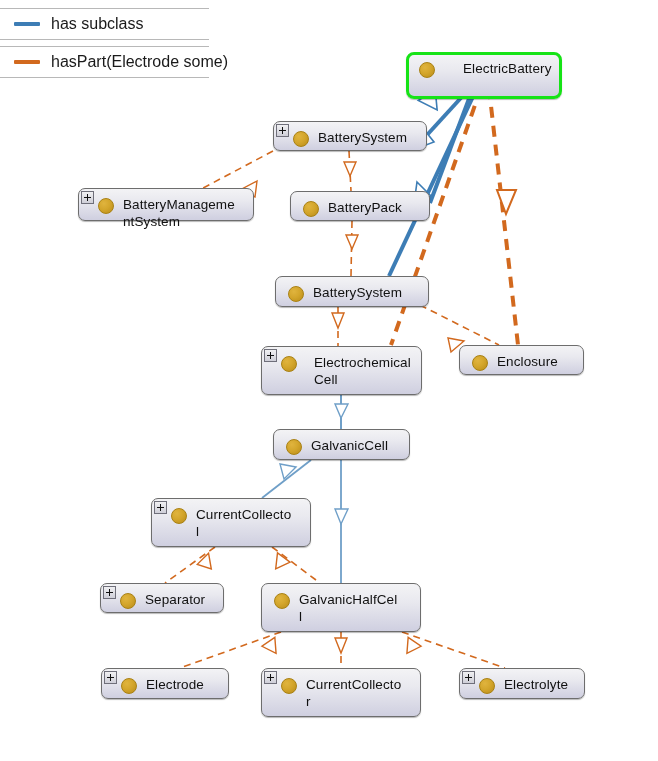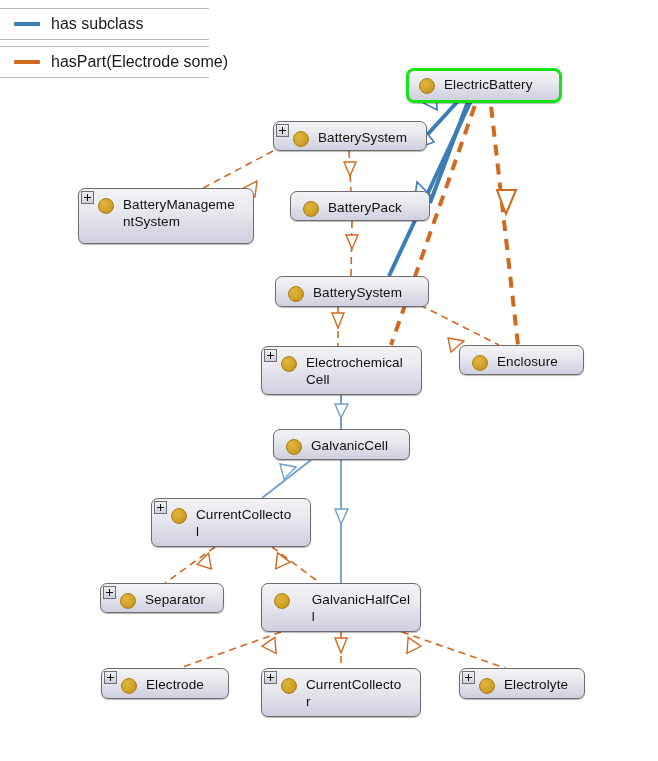--- a/index.html
+++ b/index.html
@@ -114,44 +114,44 @@
       </g>
       <g stroke="#6f9fc8" stroke-width="1.4">
         <polygon points="335,404 348,404 341,418"></polygon>
         <polygon points="335,509 348,509 341,524"></polygon>
         <polygon points="296,467 284,479 280,464"></polygon>
       </g>
     </g>
   </svg>
 
   <div id="node-layer">
-      <div class="node sel" style="left: 406px; top: 68px; width: 156px; height: 35px;">
+      <div class="node sel" style="left: 406px; top: 52px; width: 156px; height: 47px; gap: 19px;">
         <span class="dot"></span>
         <span class="lbl">ElectricBattery</span>
       </div>
       <div class="node has-plus" style="left: 273px; top: 121px; width: 154px; height: 30px;">
         <span class="plus"></span>
         <span class="dot"></span>
         <span class="lbl">BatterySystem</span>
       </div>
-      <div class="node has-plus two-line" style="left: 78px; top: 188px; width: 176px; height: 56px;">
+      <div class="node has-plus two-line" style="left: 78px; top: 188px; width: 176px; height: 33px;">
         <span class="plus"></span>
         <span class="dot"></span>
         <span class="lbl">BatteryManageme
 ntSystem</span>
       </div>
       <div class="node" style="left: 290px; top: 191px; width: 140px; height: 30px;">
         <span class="dot"></span>
         <span class="lbl">BatteryPack</span>
       </div>
       <div class="node" style="left: 275px; top: 276px; width: 154px; height: 31px;">
         <span class="dot"></span>
         <span class="lbl">BatterySystem</span>
       </div>
-      <div class="node has-plus two-line" style="left: 261px; top: 346px; width: 161px; height: 49px;">
+      <div class="node has-plus two-line" style="left: 261px; top: 346px; width: 161px; height: 49px; gap: 8px;">
         <span class="plus"></span>
         <span class="dot"></span>
         <span class="lbl">Electrochemical
 Cell</span>
       </div>
       <div class="node" style="left: 459px; top: 345px; width: 125px; height: 30px;">
         <span class="dot"></span>
         <span class="lbl">Enclosure</span>
       </div>
       <div class="node" style="left: 273px; top: 429px; width: 137px; height: 31px; text-align: center;">
@@ -162,21 +162,21 @@
         <span class="plus"></span>
         <span class="dot"></span>
         <span class="lbl">CurrentCollecto
 l</span>
       </div>
       <div class="node has-plus" style="left: 100px; top: 583px; width: 124px; height: 30px;">
         <span class="plus"></span>
         <span class="dot"></span>
         <span class="lbl">Separator</span>
       </div>
-      <div class="node two-line" style="left: 261px; top: 583px; width: 160px; height: 49px; justify-content: space-between;">
+      <div class="node two-line" style="left: 261px; top: 583px; width: 160px; height: 49px;">
         <span class="dot"></span>
         <span class="lbl">GalvanicHalfCel
 l</span>
       </div>
       <div class="node has-plus" style="left: 101px; top: 668px; width: 128px; height: 31px;">
         <span class="plus"></span>
         <span class="dot"></span>
         <span class="lbl">Electrode</span>
       </div>
       <div class="node has-plus two-line" style="left: 261px; top: 668px; width: 160px; height: 49px;">

